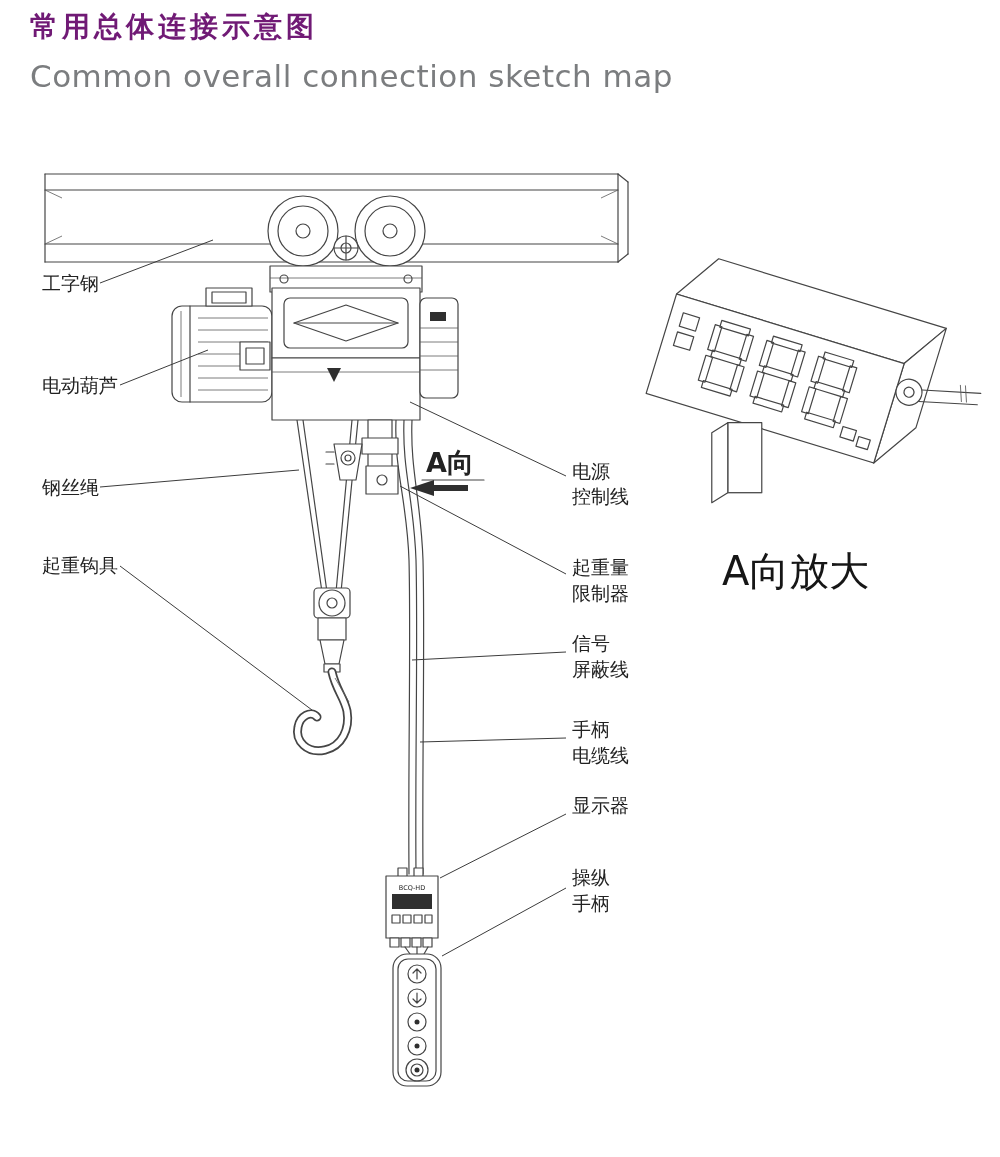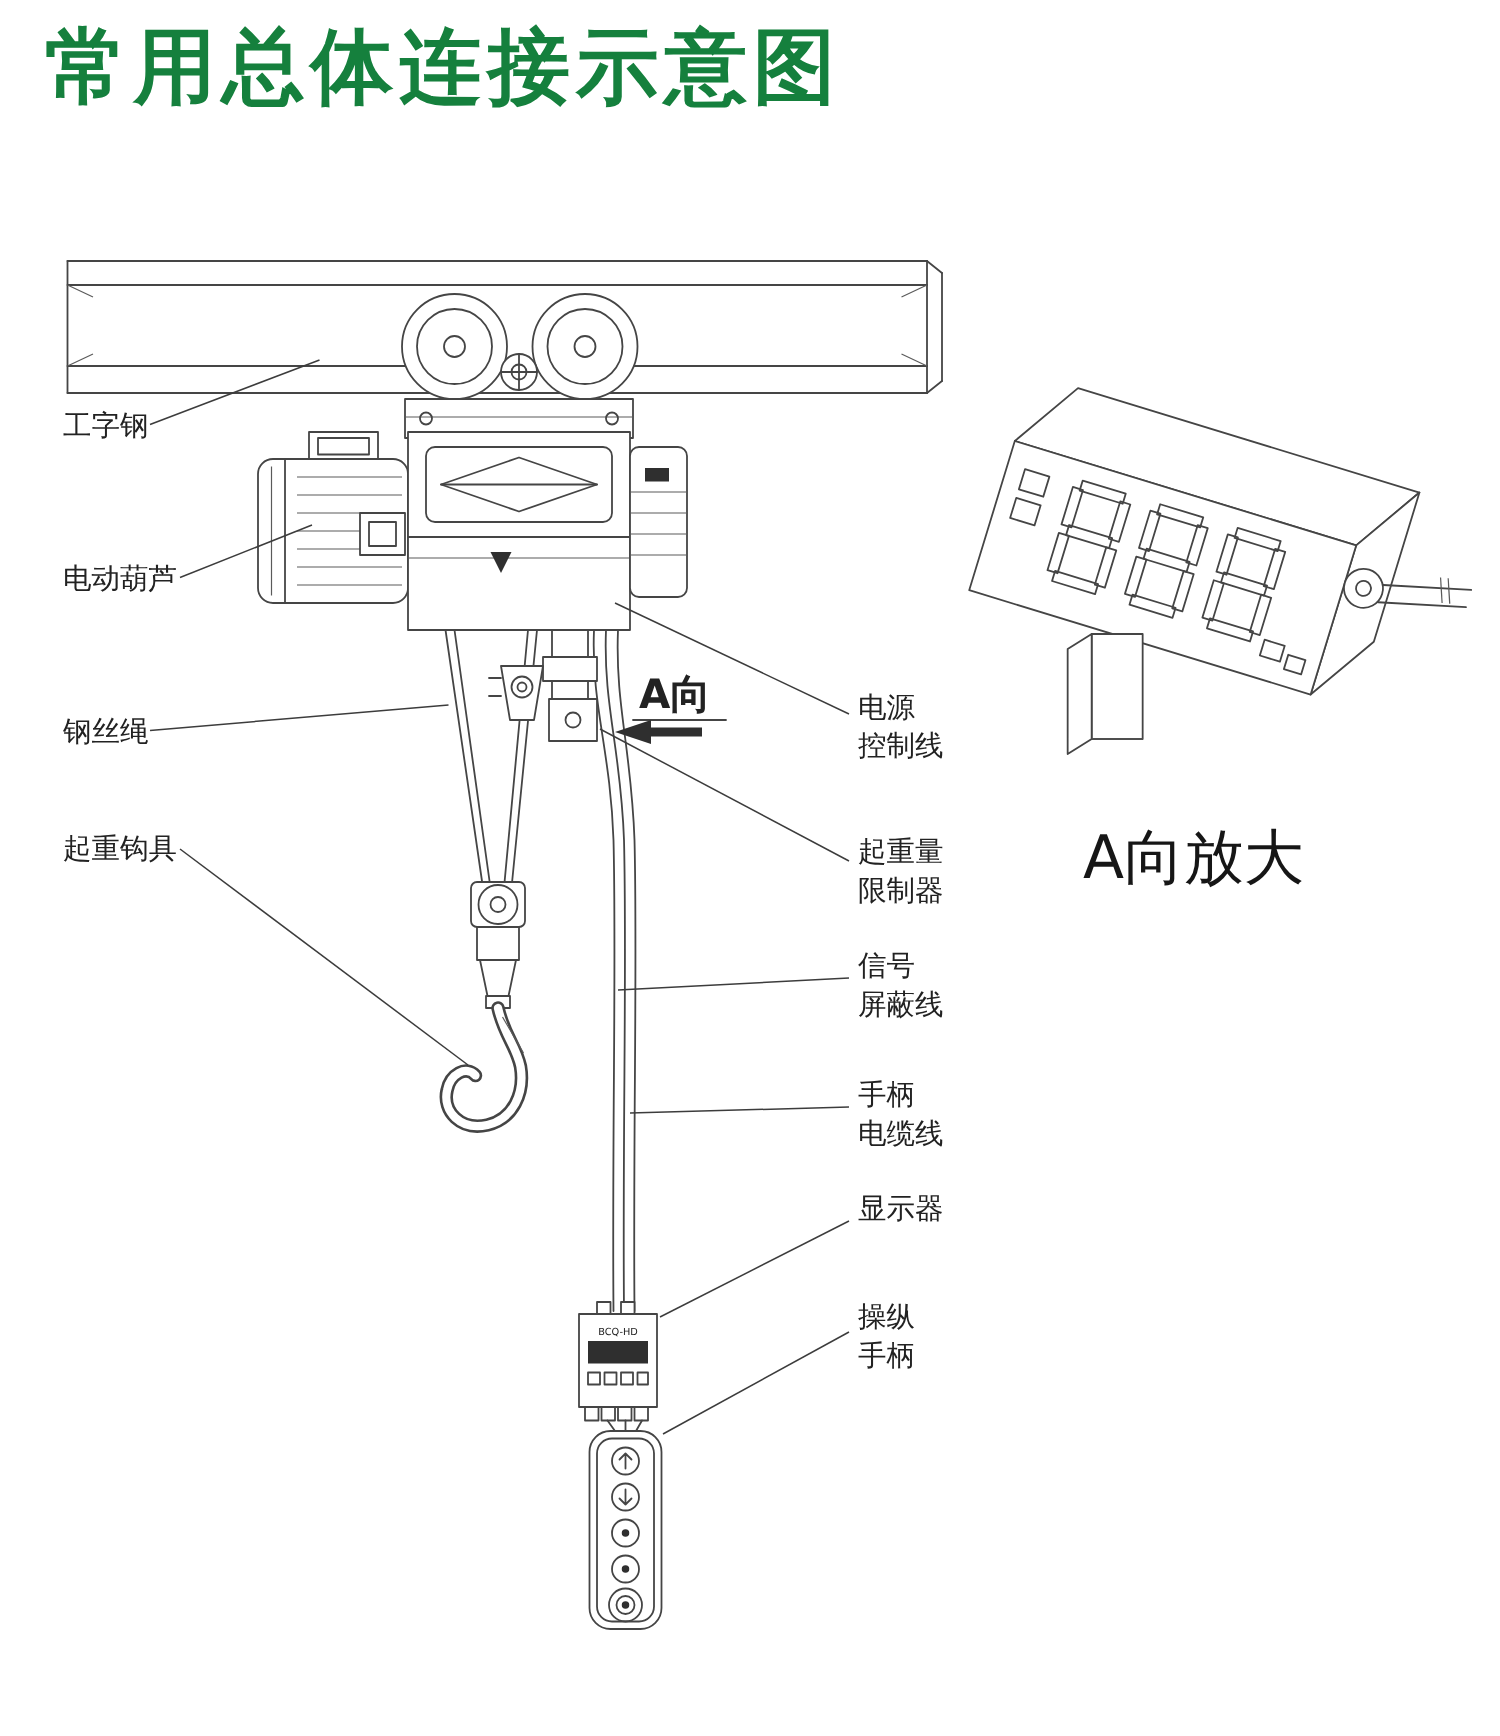--- a/index.html
+++ b/index.html
@@ -2,21 +2,21 @@
 <html><head>
 <meta charset="utf-8">
 <style>
   html,body{margin:0;padding:0;}
   body{
     width:1000px;height:1157px;position:relative;background:#ffffff;
     font-family:"DejaVu Sans", sans-serif;overflow:hidden;
   }
   .header{position:absolute;left:30px;top:8px;}
   .title-zh{
-    margin:0;color:#15803d;font-size:55px;font-weight:bold;
+    margin:0;color:#701a75;font-size:28px;font-weight:bold;
     letter-spacing:4px;font-family:Liberation Sans, sans-serif;
   }
   .title-en{
     margin:12px 0 0 0;color:#7b7d7f;font-size:31px;font-weight:400;
     letter-spacing:0.5px;font-family:"DejaVu Sans", sans-serif;
   }
   svg{position:absolute;left:0;top:0;}
   svg text{font-family:"DejaVu Sans", sans-serif;fill:#222;}
   .lbl{font-size:19px;}
   .viewa{font-size:27px;font-weight:bold;}
@@ -26,20 +26,21 @@
   .sw{stroke:#454545;fill:#ffffff;stroke-width:1.2;stroke-linejoin:round;}
   .thin{stroke:#5a5a5a;stroke-width:0.8;fill:none;}
   .ldr{stroke:#3c3c3c;stroke-width:1;fill:none;}
   .blk{fill:#2f2f2f;stroke:none;}
 </style>
 </head>
 <body>
 
 <div class="header">
   <h1 class="title-zh">常用总体连接示意图</h1>
+  <h2 class="title-en">Common overall connection sketch map</h2>
 </div>
 
 <svg width="1000" height="1157" viewBox="0 0 1000 1157">
   <defs>
     <g id="seg7" class="s">
       <rect x="5" y="0" width="30" height="7"></rect>
       <rect x="5" y="31" width="30" height="7"></rect>
       <rect x="5" y="63" width="30" height="7"></rect>
       <rect x="0" y="6" width="7" height="26"></rect>
       <rect x="0" y="38" width="7" height="26"></rect>

